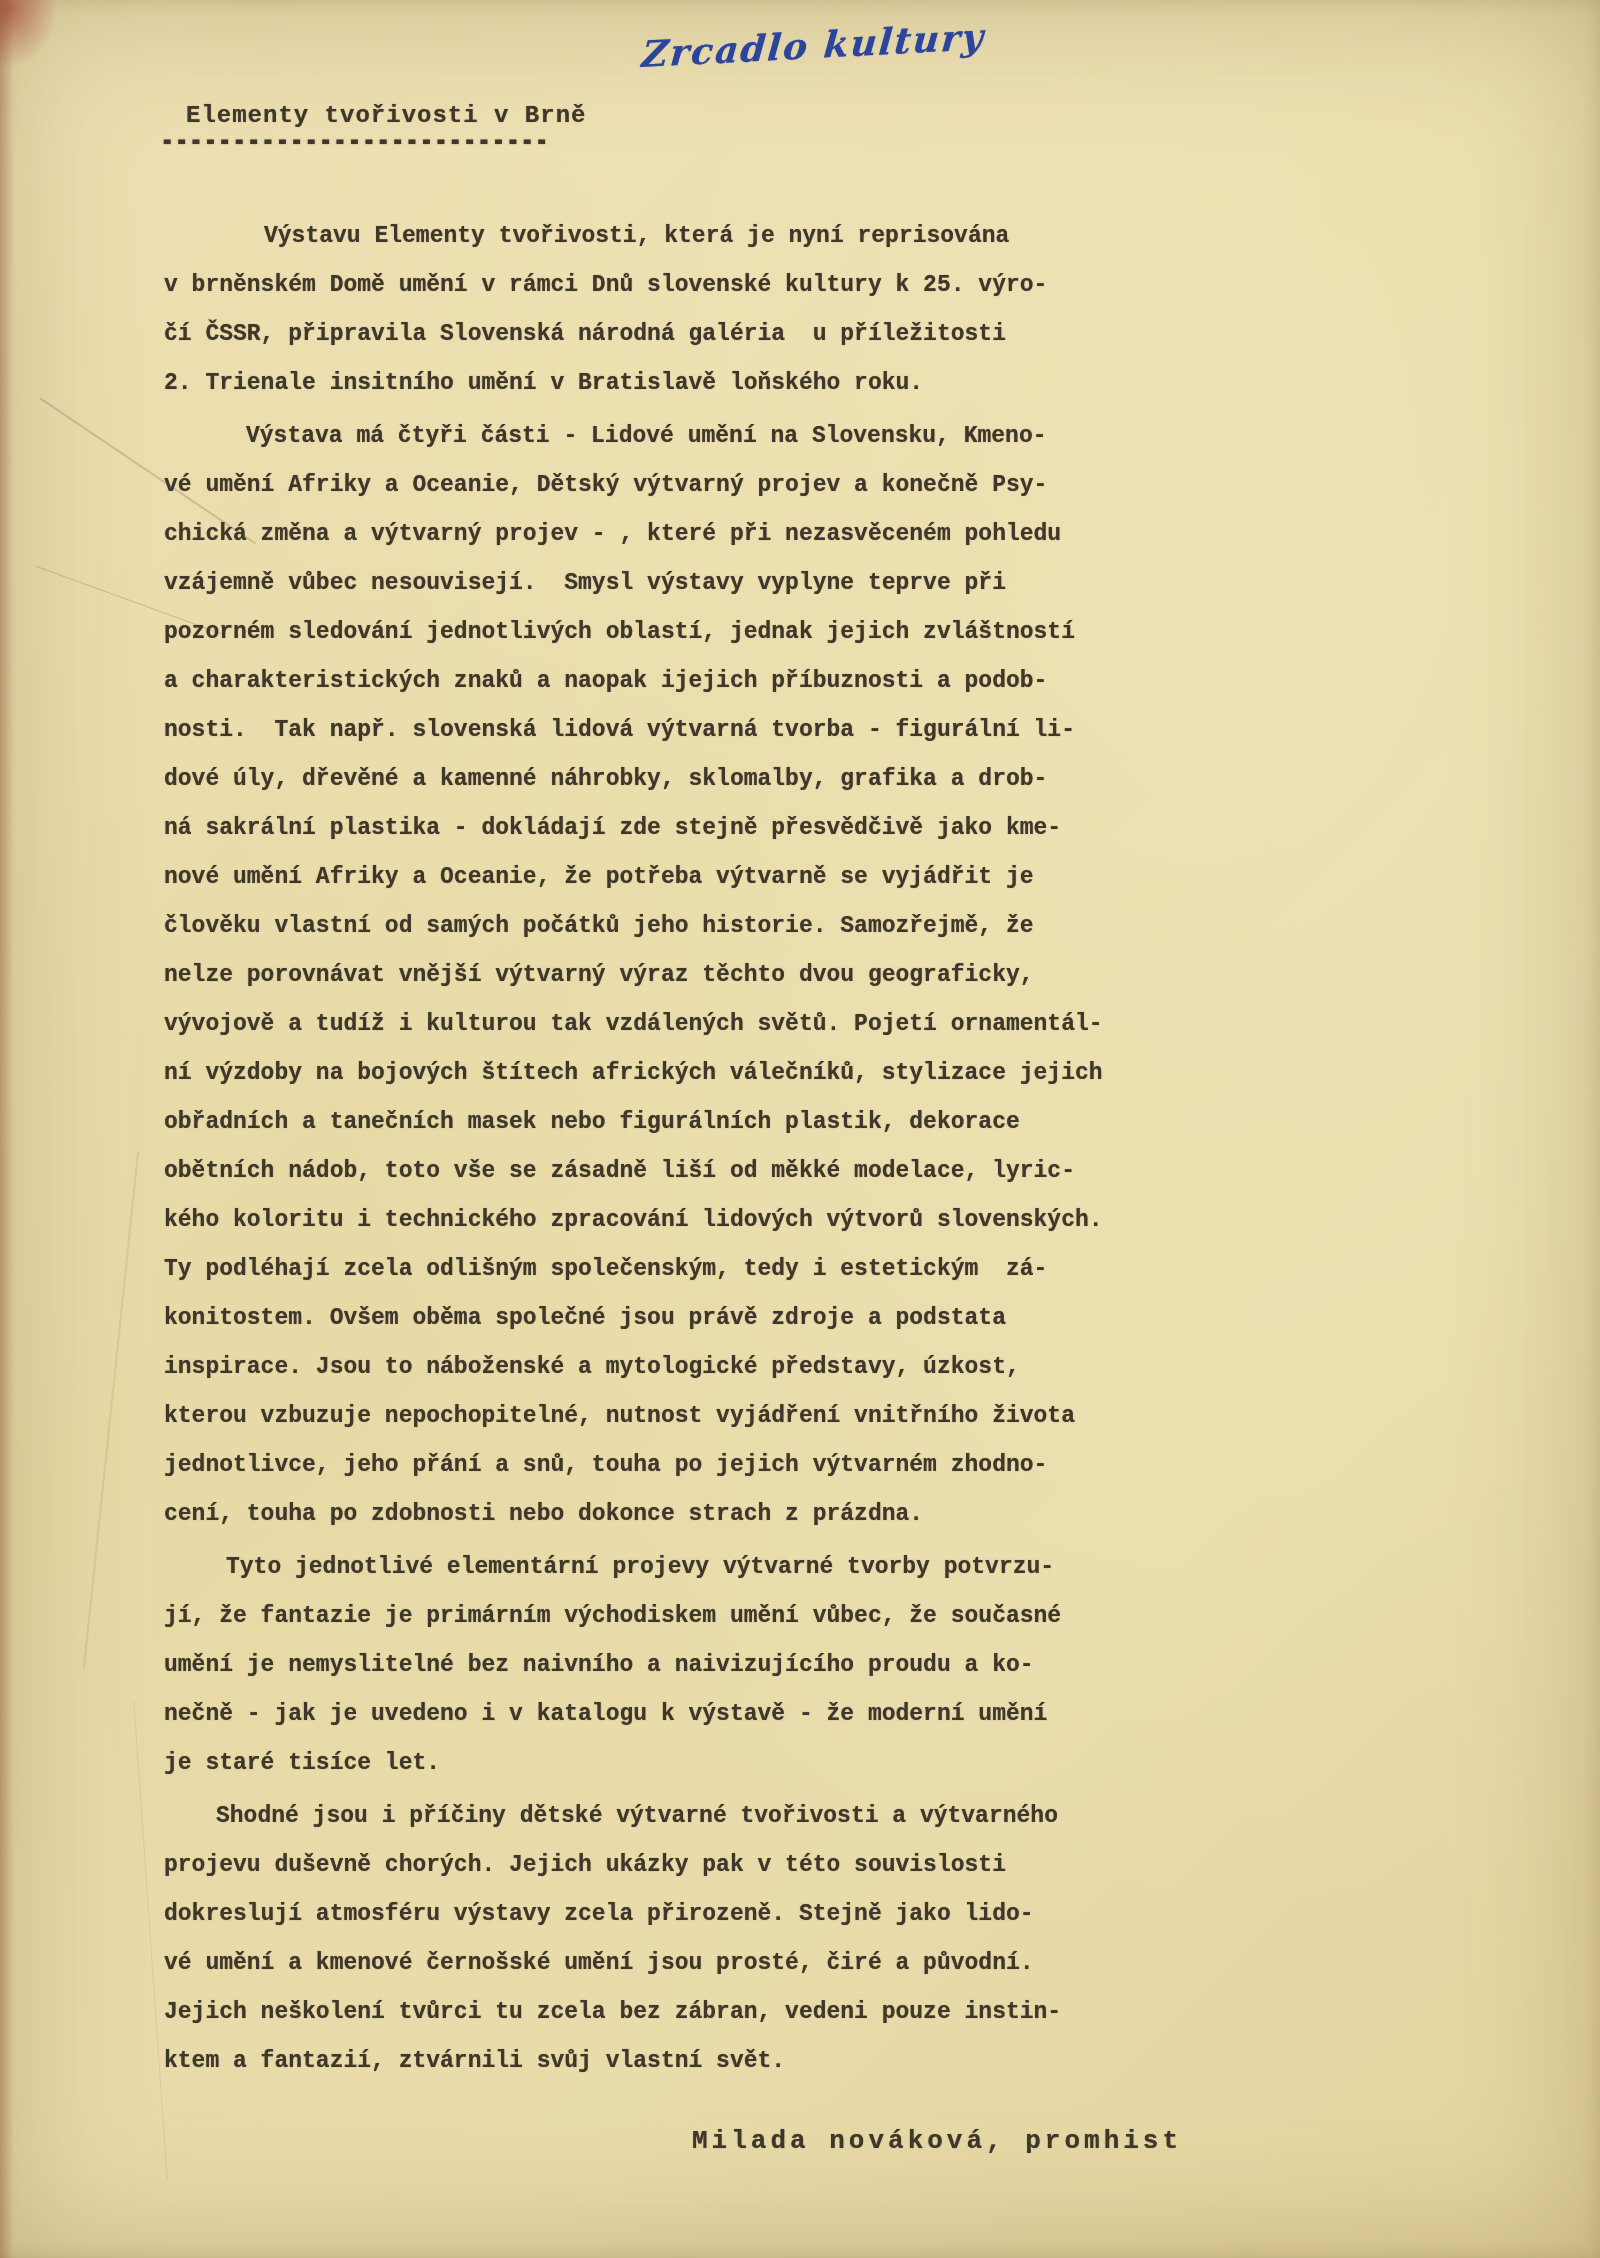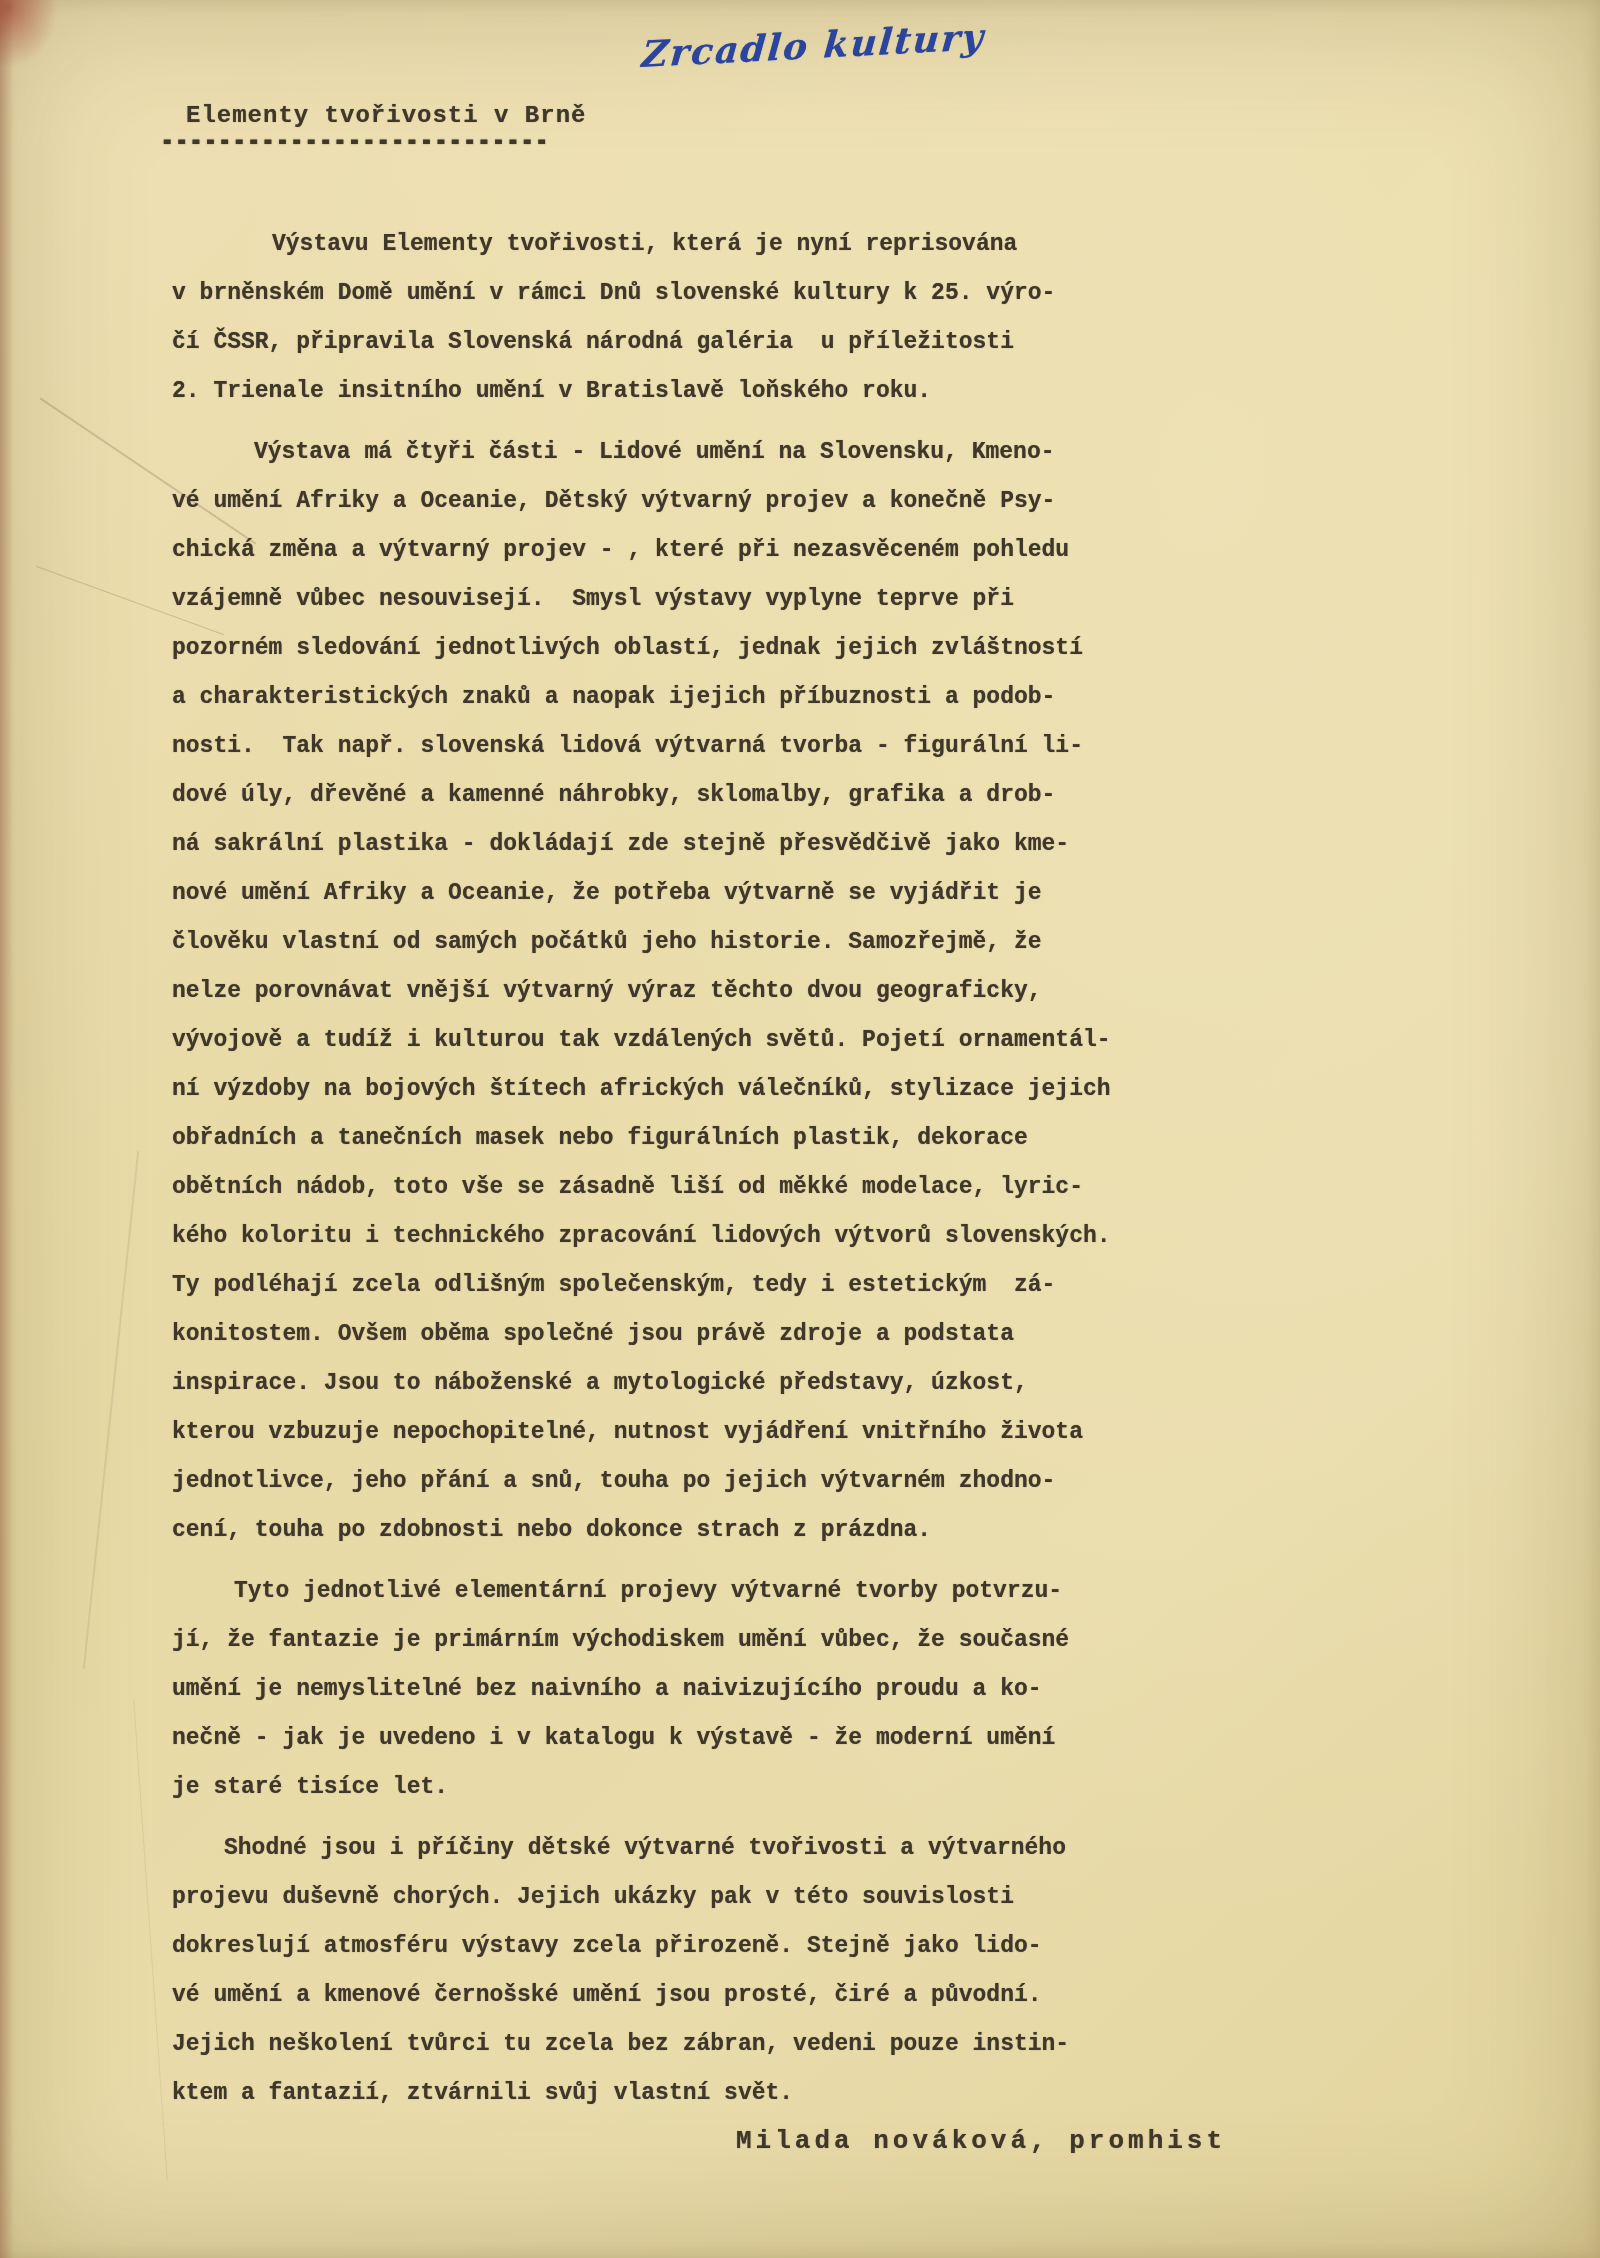--- a/index.html
+++ b/index.html
@@ -62,30 +62,30 @@
     text-shadow:0 0 1px rgba(63,55,42,0.7);
     white-space:nowrap;
   }
 
   .doc-body{
     position:absolute;left:160px;top:208px;width:1030px;
     font-size:23px;font-weight:700;line-height:49px;
     text-shadow:0 0 1px rgba(63,55,42,0.65);
   }
   .para{
-    margin:12px;
+    margin:4px;
     white-space:pre-wrap;
   }
   .para.p1{text-indent:100px;}
   .para.p2{text-indent:82px;}
   .para.p3{text-indent:52px;}
   .para.p4{text-indent:62px;}
 
   .signature{
-    position:absolute;left:736px;top:2126px;
+    position:absolute;left:692px;top:2126px;
     font-size:26px;font-weight:700;letter-spacing:4px;
     text-shadow:0 0 1px rgba(63,55,42,0.7);
     white-space:nowrap;
   }
 </style>
 </head>
 <body>
 
 <div class="paper">
 

